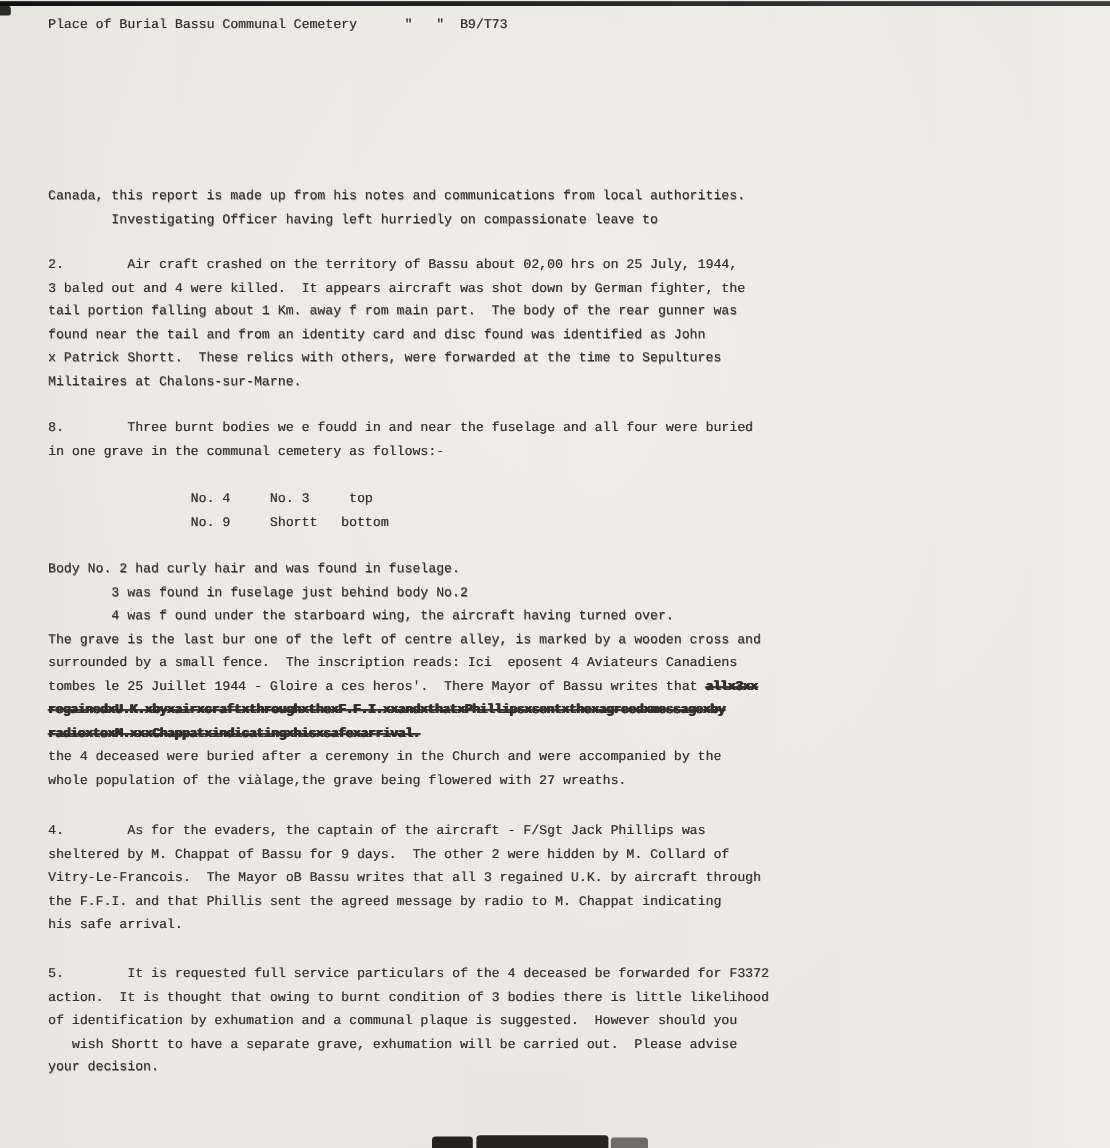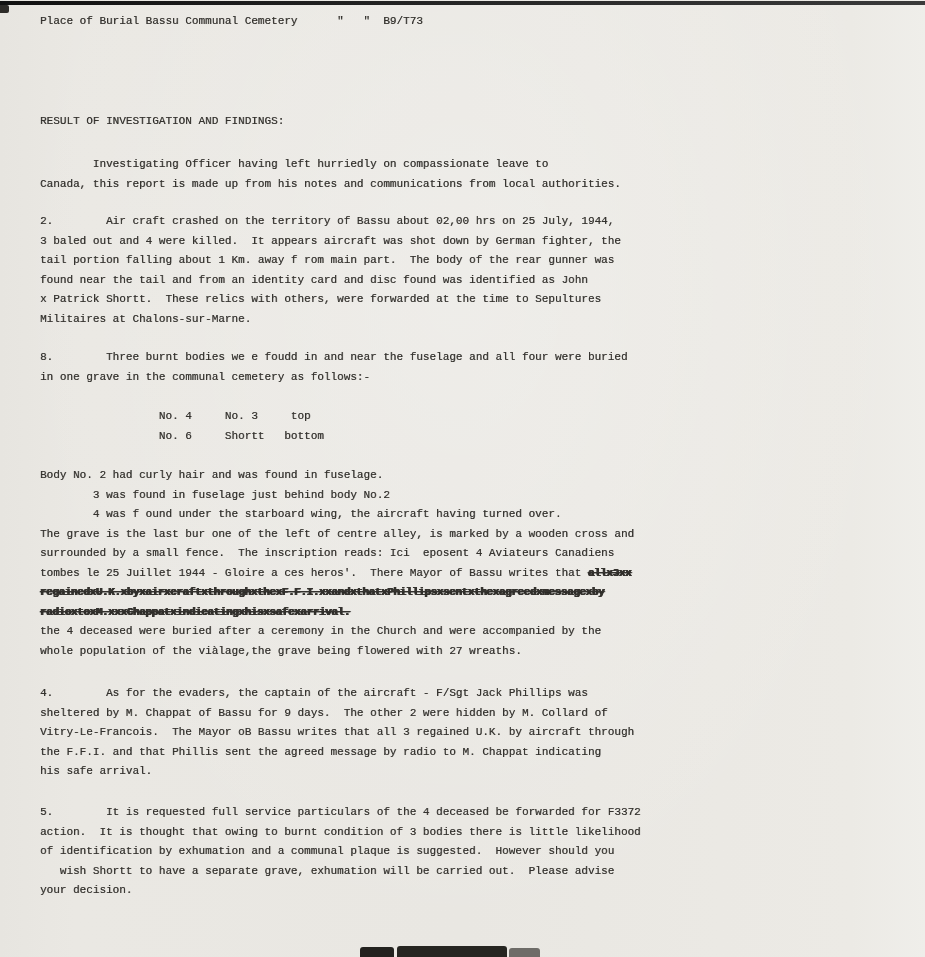--- a/index.html
+++ b/index.html
@@ -62,29 +62,28 @@
 </head>
 <body>
 
 <div class="page">
   <div class="top-strip"></div>
   <div class="top-left-mark"></div>
 
   <div class="textblock b-burial"><div class="line"><span>Place of Burial Bassu Communal Cemetery      "   "  B9/T73</span></div></div>
 
 
-  <div class="textblock b-result"><div class="line"><span>RESULT OF INVESTIGATION AND FINDINGS:</span></div></div>
 
-  <div class="textblock b-para1"><div class="line"><span>        Investigating Officer having left hurriedly on compassionate leave to</span></div><div class="line"><span>Canada, this report is made up from his notes and communications from local authorities.</span></div></div>
+  <div class="textblock b-para1"><div class="line"><span>Canada, this report is made up from his notes and communications from local authorities.</span></div><div class="line"><span>        Investigating Officer having left hurriedly on compassionate leave to</span></div></div>
 
   <div class="textblock b-para2"><div class="line"><span>2.        Air craft crashed on the territory of Bassu about 02,00 hrs on 25 July, 1944,</span></div><div class="line"><span>3 baled out and 4 were killed.  It appears aircraft was shot down by German fighter, the</span></div><div class="line"><span>tail portion falling about 1 Km. away f rom main part.  The body of the rear gunner was</span></div><div class="line"><span>found near the tail and from an identity card and disc found was identified as John</span></div><div class="line"><span>x Patrick Shortt.  These relics with others, were forwarded at the time to Sepultures</span></div><div class="line"><span>Militaires at Chalons-sur-Marne.</span></div></div>
 
   <div class="textblock b-para3"><div class="line"><span>8.        Three burnt bodies we e foudd in and near the fuselage and all four were buried</span></div><div class="line"><span>in one grave in the communal cemetery as follows:-</span></div></div>
 
-  <div class="textblock b-table"><div class="line"><span>                  No. 4     No. 3     top</span></div><div class="line"><span>                  No. 6     Shortt   bottom</span></div></div>
+  <div class="textblock b-table"><div class="line"><span>                  No. 4     No. 3     top</span></div><div class="line"><span>                  No. 9     Shortt   bottom</span></div></div>
 
   <div class="textblock b-grave"><div class="line"><span>Body No. 2 had curly hair and was found in fuselage.</span></div><div class="line"><span>        3 was found in fuselage just behind body No.2</span></div><div class="line"><span>        4 was f ound under the starboard wing, the aircraft having turned over.</span></div><div class="line"><span>The grave is the last bur one of the left of centre alley, is marked by a wooden cross and</span></div><div class="line"><span>surrounded by a small fence.  The inscription reads: Ici  eposent 4 Aviateurs Canadiens</span></div><div class="line"><span>tombes le 25 Juillet 1944 - Gloire a ces heros'.  There Mayor of Bassu writes that </span><span class="struck">allx3xx</span></div><div class="line"><span class="struck">regainedxU.K.xbyxairxcraftxthroughxthexF.F.I.xxandxthatxPhillipsxsentxthexagreedxmessagexby</span></div><div class="line"><span class="struck">radioxtoxM.xxxChappatxindicatingxhisxsafexarrival.</span></div><div class="line"><span>the 4 deceased were buried after a ceremony in the Church and were accompanied by the</span></div><div class="line"><span>whole population of the viàlage,the grave being flowered with 27 wreaths.</span></div></div>
 
   <div class="textblock b-para4"><div class="line"><span>4.        As for the evaders, the captain of the aircraft - F/Sgt Jack Phillips was</span></div><div class="line"><span>sheltered by M. Chappat of Bassu for 9 days.  The other 2 were hidden by M. Collard of</span></div><div class="line"><span>Vitry-Le-Francois.  The Mayor oB Bassu writes that all 3 regained U.K. by aircraft through</span></div><div class="line"><span>the F.F.I. and that Phillis sent the agreed message by radio to M. Chappat indicating</span></div><div class="line"><span>his safe arrival.</span></div></div>
 
   <div class="textblock b-para5"><div class="line"><span>5.        It is requested full service particulars of the 4 deceased be forwarded for F3372</span></div><div class="line"><span>action.  It is thought that owing to burnt condition of 3 bodies there is little likelihood</span></div><div class="line"><span>of identification by exhumation and a communal plaque is suggested.  However should you</span></div><div class="line"><span>   wish Shortt to have a separate grave, exhumation will be carried out.  Please advise</span></div><div class="line"><span>your decision.</span></div></div>
 
 
   <div class="artifact a1"></div>
   <div class="artifact a2"></div>

